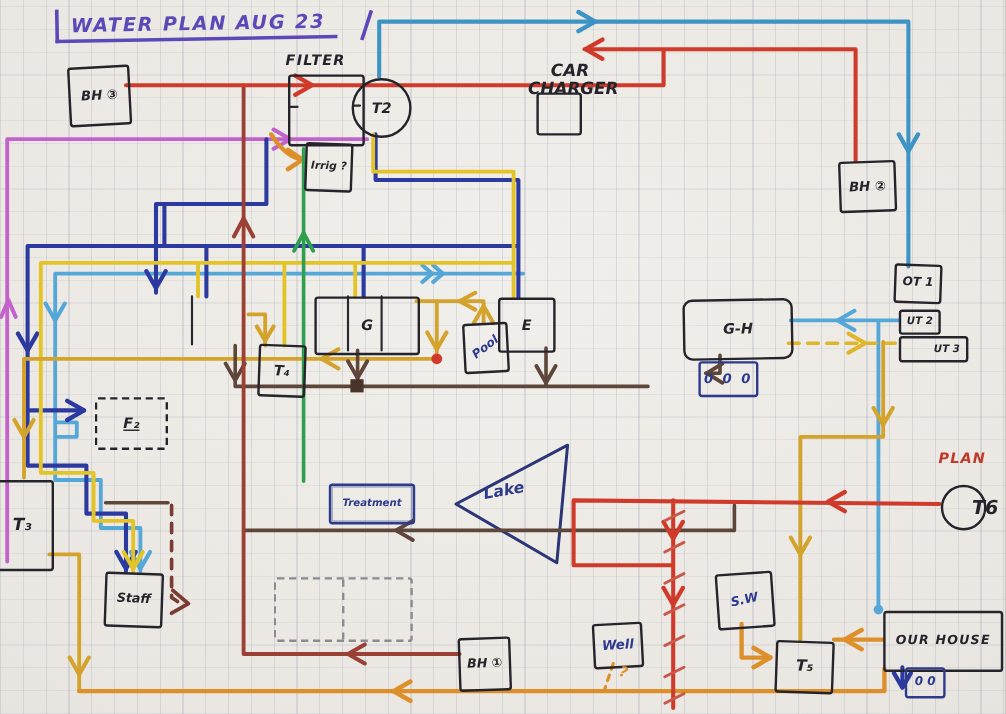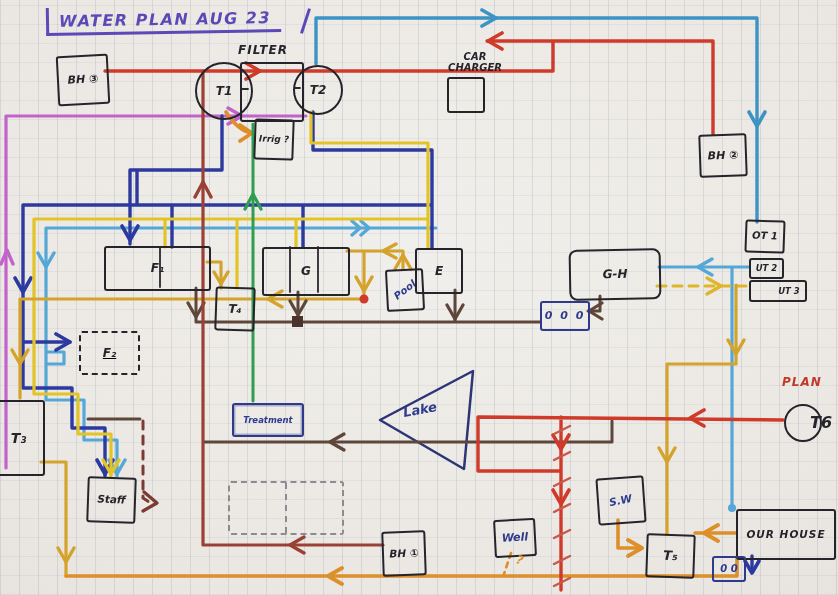--- a/index.html
+++ b/index.html
@@ -9,21 +9,21 @@
       repeating-linear-gradient(0deg, rgba(125,135,160,.11) 0 1px, transparent 1px 19px),
       radial-gradient(120% 120% at 50% 40%, #f1efeb 0%, #eae7e2 55%, #dcd8d2 100%);
     font-family:"DejaVu Sans",sans-serif;}
   svg.pipes{position:absolute;left:0;top:0;z-index:2;}
   .node{position:absolute;z-index:3;display:flex;align-items:center;justify-content:center;
     border:2.2px solid #26242b;border-radius:3px;background:transparent;}
   .circle{border-radius:50%;}
   .tag{position:absolute;z-index:3;color:#26242b;}
   .lbl{font-weight:700;font-size:12px;color:#26242b;font-style:italic;line-height:1.05;text-align:center;}
   .blue-ink{color:#2e3a8c !important;}
-  .blue-border{border-color:#2e3a8c !important;}
+  .blue-border{border-color:#2e3a8c !important;margin-left:42px;}
   .dashed{border-style:dashed !important;}
   .title-box{position:absolute;left:46px;top:6px;z-index:4;padding:4px 10px 2px 10px;
     border-left:3px solid #5b49b8;border-bottom:3px solid #5b49b8;transform:rotate(-1deg);}
   .title-box .lbl{font-size:16px;letter-spacing:1.5px;color:#5b49b8;}
   .title-tick{position:absolute;left:304px;top:8px;width:3px;height:26px;background:#5b49b8;
     transform:rotate(18deg);z-index:4;}
 </style>
 </head>
 <body>
 
@@ -82,50 +82,44 @@
     <span class="lbl">WATER PLAN AUG 23</span>
   </div>
   <div class="title-tick"></div>
 
   <div class="node" style="left:57px;top:55px;width:48px;height:46px;transform:rotate(-3deg);">
     <span class="lbl" style="font-size:11px;">BH ③</span>
     </div>
 
   <span class="tag lbl" style="left:238px;top:44px;font-size:12px;letter-spacing:1px;">FILTER</span>
   <div class="node" style="left:240px;top:62px;width:60px;height:56px;"></div>
-  <div class="node circle" style="left:195px;top:62px;width:54px;height:54px;">
-    <span class="lbl">T1</span>
-    </div>
   <div class="node circle" style="left:293px;top:65px;width:46px;height:46px;">
     <span class="lbl">T2</span>
     </div>
   <div class="node" style="left:254px;top:119px;width:36px;height:37px;transform:rotate(2deg);">
     <span class="lbl" style="font-size:9px;">Irrig ?</span>
     </div>
 
-  <span class="tag lbl" style="left:440px;top:52px;width:70px;font-size:10px;">CAR CHARGER</span>
+  <span class="tag lbl" style="left:440px;top:52px;width:70px;font-size:14px;">CAR CHARGER</span>
   <div class="node" style="left:447px;top:77px;width:34px;height:32px;"></div>
 
   <div class="node" style="left:699px;top:134px;width:44px;height:39px;transform:rotate(-2deg);">
     <span class="lbl" style="font-size:11px;">BH ②</span>
     </div>
 
   <div class="node" style="left:745px;top:220px;width:36px;height:29px;transform:rotate(2deg);">
     <span class="lbl" style="font-size:10px;">OT 1</span>
     </div>
   <div class="node" style="left:749px;top:258px;width:31px;height:17px;">
     <span class="lbl" style="font-size:8.5px;">UT 2</span>
     </div>
   <div class="node" style="left:749px;top:280px;width:32px;height:18px;padding-left:22px;">
     <span class="lbl" style="font-size:8.5px;">UT 3</span>
     </div>
 
-  <div class="node" style="left:104px;top:246px;width:103px;height:41px;">
-    <span class="lbl">F₁</span>
-    </div>
   <div class="node" style="left:215px;top:287px;width:36px;height:40px;transform:rotate(2deg);">
     <span class="lbl">T₄</span>
     </div>
   <div class="node" style="left:262px;top:247px;width:84px;height:45px;">
     <span class="lbl">G</span>
     </div>
   <div class="node" style="left:386px;top:269px;width:34px;height:38px;transform:rotate(-3deg);">
     <span class="lbl blue-ink" style="font-size:10px;transform:rotate(-35deg);">Pool</span>
     </div>
   <div class="node" style="left:415px;top:248px;width:44px;height:42px;">

